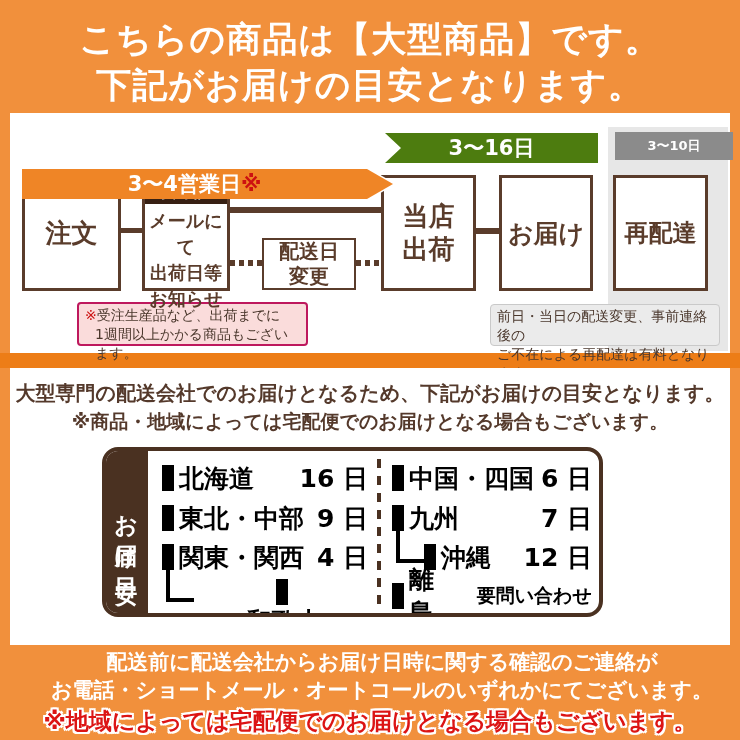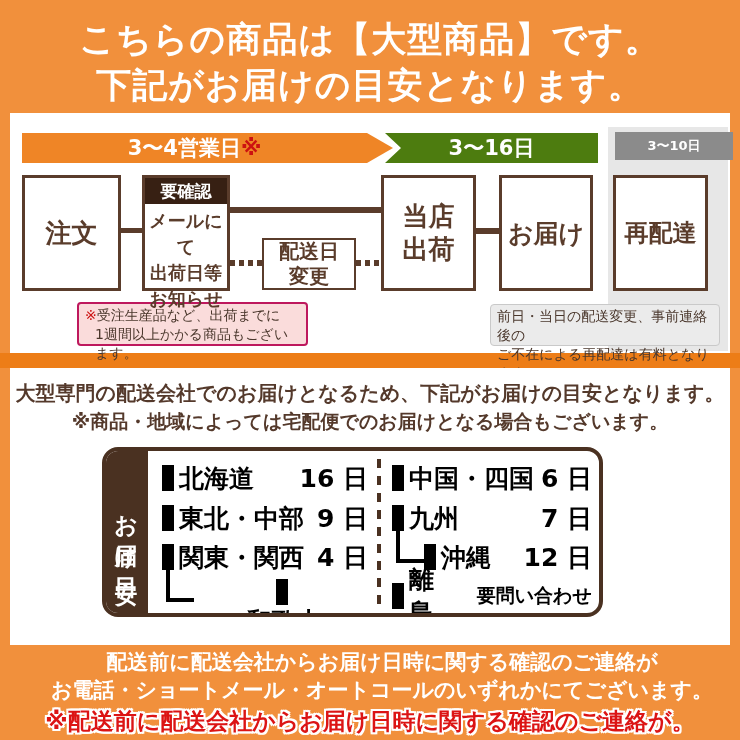--- a/index.html
+++ b/index.html
@@ -9,21 +9,21 @@
     font-family:"DejaVu Sans","Liberation Sans",sans-serif;
   }
   .abs{position:absolute;}
   .panel{background:#FFFFFF;position:absolute;}
   
   .hdr{width:740px;left:0;color:#FFFFFF;font-weight:bold;font-size:35px;line-height:46px;text-align:center;letter-spacing:1px;}
   
   .bar{position:absolute;height:30px;line-height:30px;text-align:center;color:#FFFFFF;font-size:21px;font-weight:bold;}
   .bar1wrap{position:absolute;filter:drop-shadow(3px 0 0 #FFFFFF);z-index:3;}
   .bar1{position:relative;width:371px;background:#EF8526;
-        clip-path:polygon(0 0,calc(100% - 26px) 0,100% 50%,calc(100% - 26px) 100%,0 100%);}
+        clip-path:polygon(0 0,calc(100% - 26px) 0,100% 50%,calc(100% - 26px) 100%,0 100%);margin-top:36px;}
   .bar1 .lbl{padding-right:26px;}
   .bar2{width:213px;background:#4d7c0f;z-index:2;
         clip-path:polygon(0 0,100% 0,100% 100%,0 100%,16px 50%);}
   .bar3{width:118px;height:28px;line-height:28px;background:#8B8B8B;font-size:13px;}
   .remark{color:#CC1111;}
   
   .fbox{position:absolute;top:62px;height:110px;background:#FFFFFF;border:3px solid #5A3C2B;
         color:#5A3C2B;display:flex;flex-direction:column;align-items:center;justify-content:center;
         font-size:26px;font-weight:600;line-height:33px;z-index:2;}
   .conn{position:absolute;background:#5A3C2B;z-index:1;}
@@ -176,13 +176,13 @@
     <div class="trow" style="left:286px;top:128px;width:206px;">
       <span class="mark"></span>
       <span>離島</span>
       <span class="days small">要問い合わせ</span>
     </div>
   </div>
 </div>
 
 <div class="abs ftr" style="top:648px;">配送前に配送会社からお届け日時に関する確認のご連絡が</div>
 <div class="abs ftr" style="top:676px;">お電話・ショートメール・オートコールのいずれかにてございます。</div>
-<div class="abs ftr-red" style="top:706px;">※配送前に配送会社からお届け日時に関する確認のご連絡が。</div>
+<div class="abs ftr-red" style="top:706px;">※地域によっては宅配便でのお届けとなる場合もございます。</div>
 
 </body></html>

